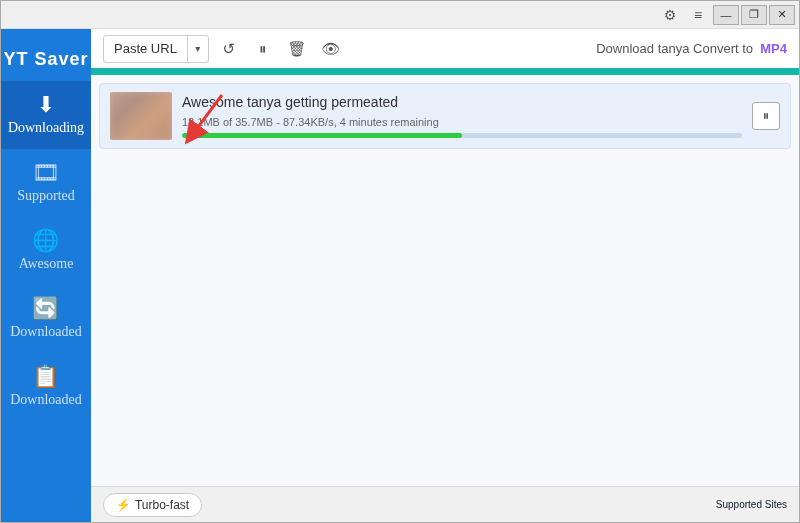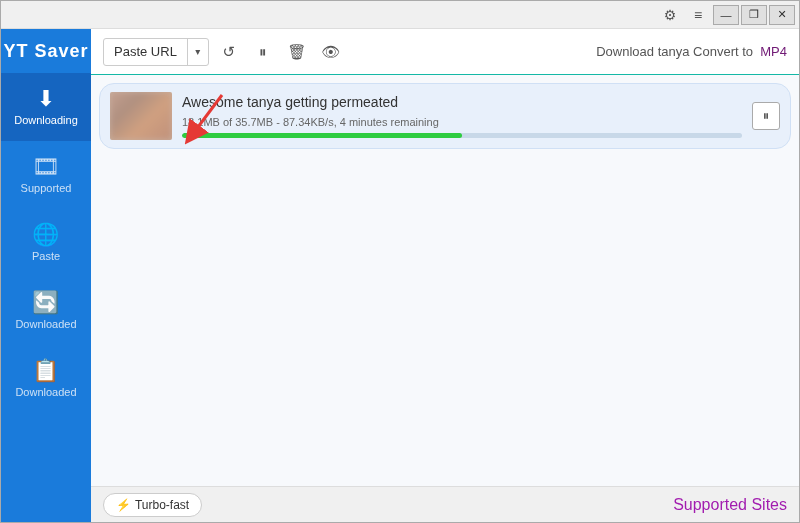--- a/index.html
+++ b/index.html
@@ -74,21 +74,21 @@
       overflow: hidden;
     }
 
     
     .sidebar {
       width: 90px;
       background: #1a7bdb;
       display: flex;
       flex-direction: column;
       align-items: center;
-      padding-top: 0;
+      padding-top: 8px;
     }
     .app-logo {
       width: 90px;
       height: 44px;
       display: flex;
       align-items: center;
       justify-content: center;
       background: #1a7bdb;
     }
     .app-logo-text {
@@ -110,37 +110,38 @@
     }
     .sidebar-item.active {
       background: #1565c0;
       color: #fff;
     }
     .sidebar-icon {
       font-size: 22px;
       line-height: 1;
     }
     .sidebar-label {
-      font-size: 11px;
+      font-size: 14px;
       text-align: center;
+      font-family: Liberation Serif, serif;
     }
 
     
     .content-area {
       flex: 1;
       display: flex;
       flex-direction: column;
       background: #f7f9fc;
     }
 
     
     .toolbar {
       height: 46px;
       background: #fff;
-      border-bottom: 1px solid #14b8a6;
+      border-bottom: 7px solid #14b8a6;
       display: flex;
       align-items: center;
       padding: 0 12px;
       gap: 6px;
     }
     .paste-url-btn {
       display: flex;
       align-items: center;
       background: #fff;
       border: 1px solid #ccc;
@@ -180,37 +181,37 @@
       font-size: 15px;
     }
 
     
     .convert-bar {
       margin-left: auto;
       font-size: 13px;
       color: #555;
     }
     .convert-bar a {
-      color: #701a75;
+      color: #8b5cf6;
       text-decoration: none;
-      font-weight: 400;
+      font-weight: 700;
     }
 
     
     .download-list {
       flex: 1;
       padding: 8px;
       overflow-y: auto;
       background: #f7f9fc;
     }
 
     .download-item {
       background: #e8f0fb;
       border: 1px solid #d0e0f5;
-      border-radius: 15px;
+      border-radius: 4px;
       display: flex;
       align-items: center;
       padding: 8px 10px;
       gap: 10px;
     }
     .download-thumb {
       width: 62px;
       height: 48px;
       background: #c8b0a0;
       border-radius: 2px;
@@ -284,22 +285,22 @@
       border-radius: 12px;
       font-size: 12px;
       cursor: pointer;
       display: flex;
       align-items: center;
       gap: 4px;
       color: #333;
     }
     .turbo-icon { color: #f5a623; }
     .supported-sites-link {
-      font-size: 16px;
-      color: #a21caf;
+      font-size: 10px;
+      color: #0f172a;
       text-decoration: none;
       cursor: pointer;
     }
 
     
     .arrow-indicator {
       position: absolute;
       left: 86px;
       top: 58px;
       display: flex;
@@ -341,21 +342,21 @@
       <div class="sidebar-item active">
         <span class="sidebar-icon">⬇</span>
         <span class="sidebar-label">Downloading</span>
       </div>
       <div class="sidebar-item">
         <span class="sidebar-icon">🎞</span>
         <span class="sidebar-label">Supported</span>
       </div>
       <div class="sidebar-item">
         <span class="sidebar-icon">🌐</span>
-        <span class="sidebar-label">Paste</span>
+        <span class="sidebar-label">Awesome</span>
       </div>
       <div class="sidebar-item">
         <span class="sidebar-icon">🔄</span>
         <span class="sidebar-label">Downloaded</span>
       </div>
       <div class="sidebar-item">
         <span class="sidebar-icon">📋</span>
         <span class="sidebar-label">Downloaded</span>
       </div>
     </div>

